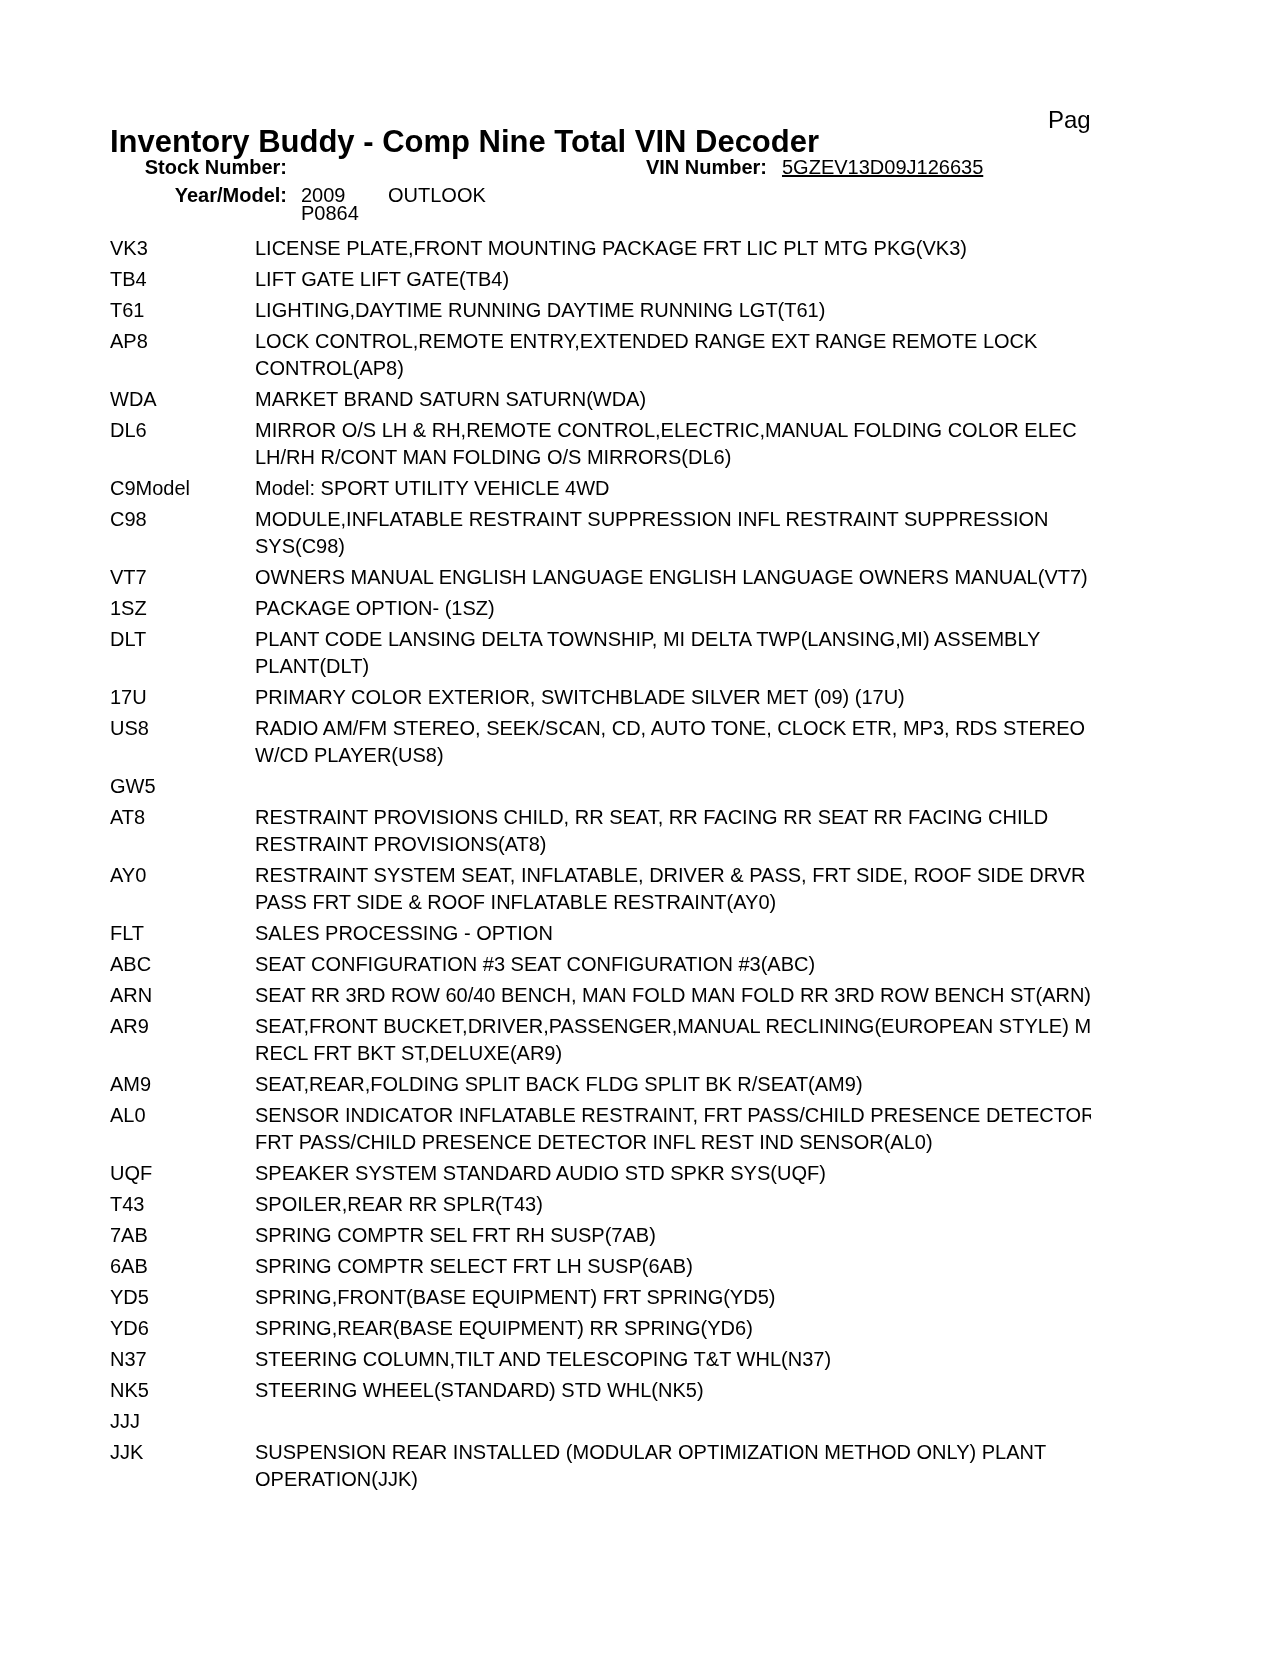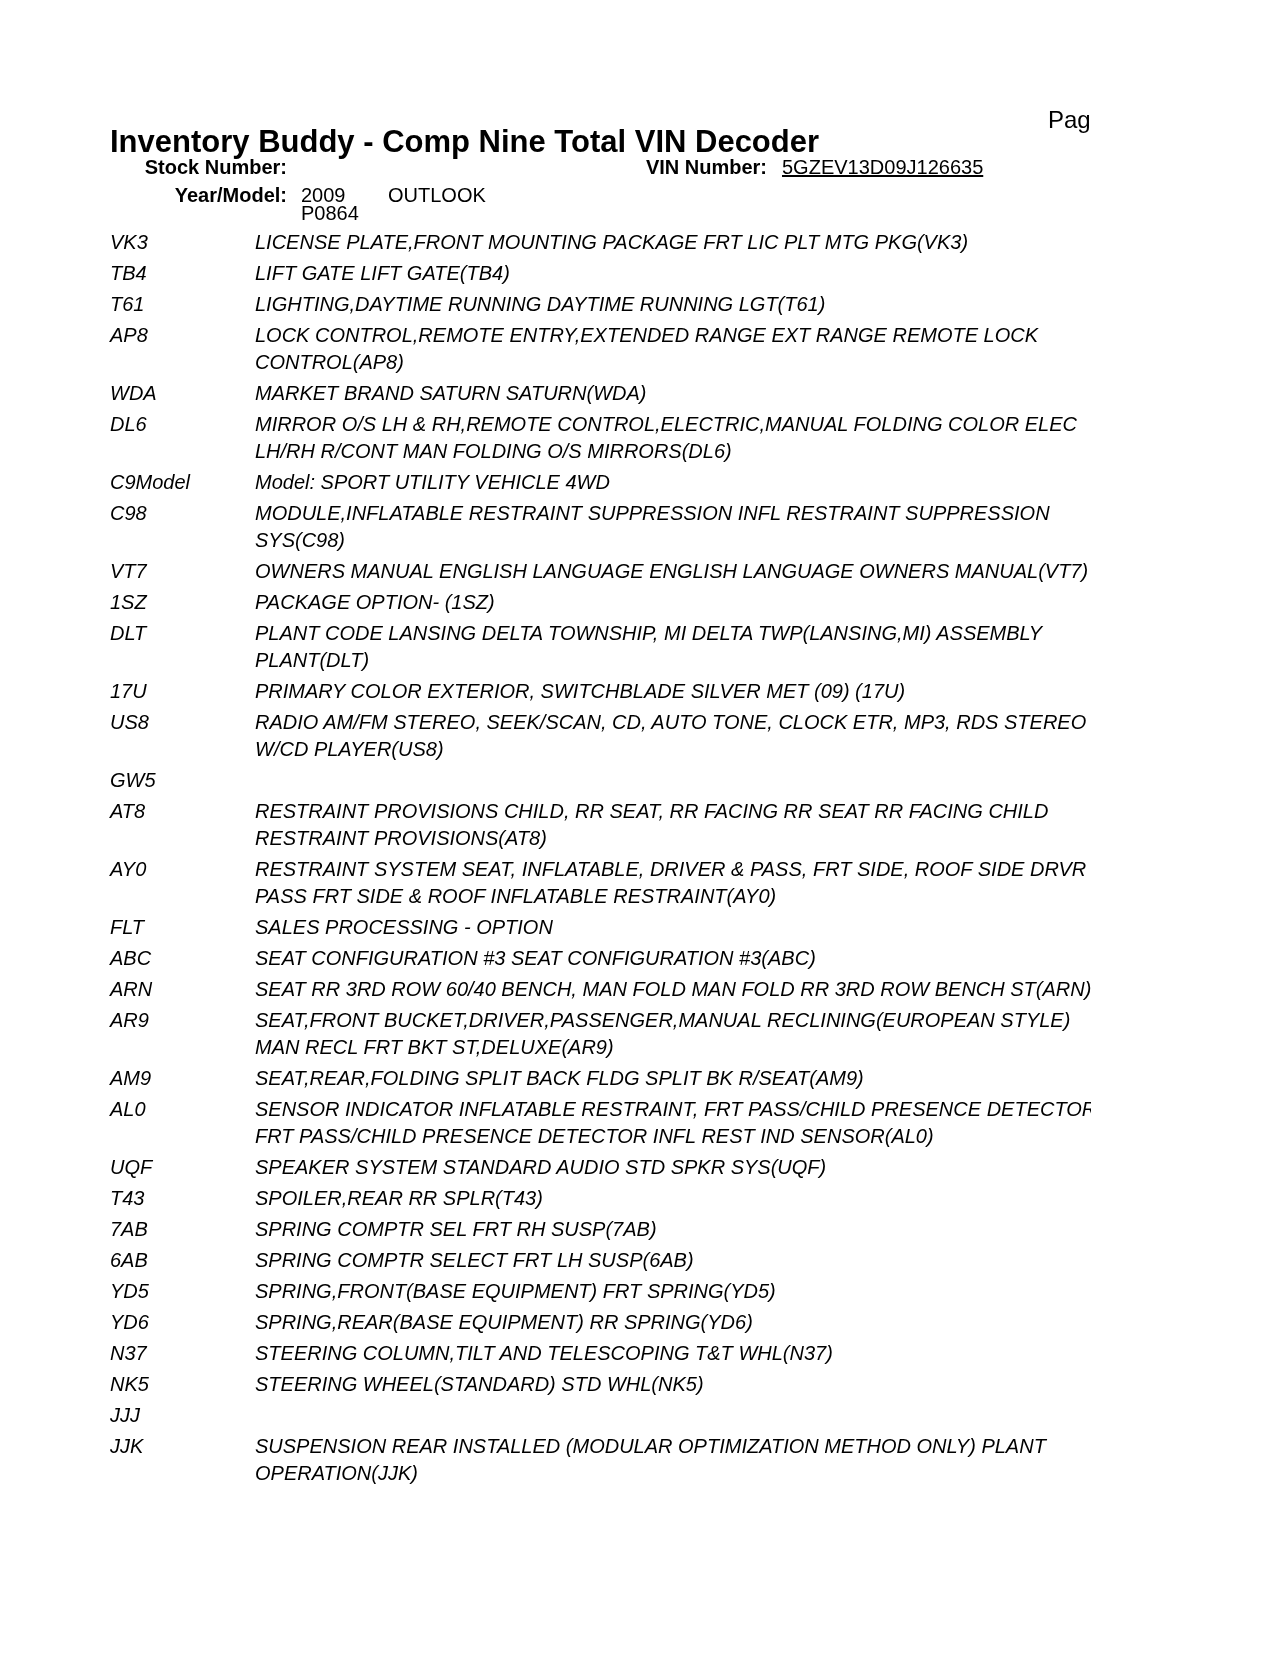--- a/index.html
+++ b/index.html
@@ -53,23 +53,22 @@
   .lbl-stock   { left: 0;   top: 156px; width: 287px; }
   .val-stock   { left: 301px; top: 156px; margin-top: 46px; }
   .lbl-vin     { left: 490px; top: 156px; width: 277px; }
   .val-vin     { left: 782px; top: 156px; text-decoration: underline; }
   .lbl-year    { left: 0;   top: 184px; width: 287px; }
   .val-year    { left: 301px; top: 184px; }
   .val-model   { left: 388px; top: 184px; }
   .options {
     position: absolute;
     left: 110px;
-    top: 229px;
+    top: 235px;
     width: 1030px;
-    font-style: italic;
   }
   .row {
     display: flex;
     align-items: flex-start;
     margin-bottom: 4px;
     font-size: 20px;
     line-height: 27px;
   }
   .code {
     flex: 0 0 145px;

